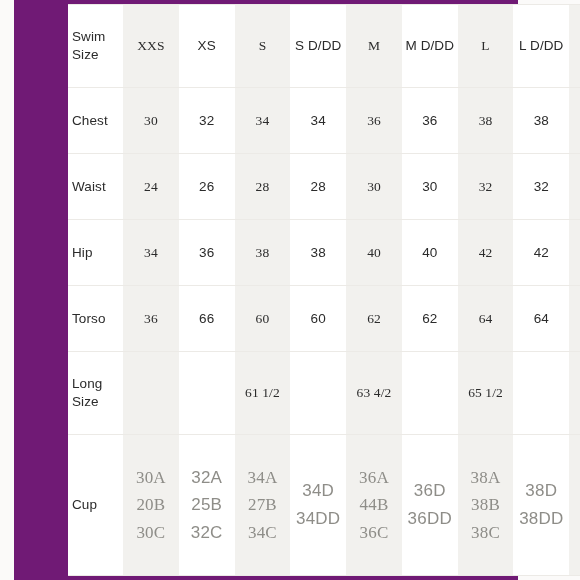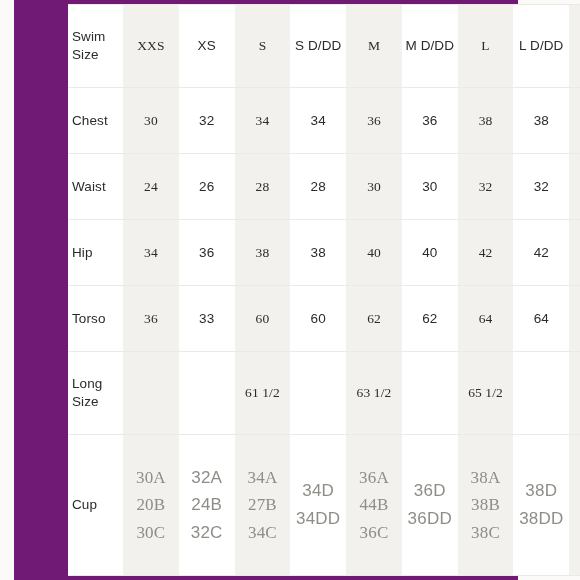--- a/index.html
+++ b/index.html
@@ -163,21 +163,21 @@
           <td class="stripe">40</td>
           <td class="plain">40</td>
           <td class="stripe">42</td>
           <td class="plain">42</td>
           <td class="stripe">44</td>
         </tr>
 
         <tr class="r-torso">
           <td class="rowlabel">Torso</td>
           <td class="stripe">36</td>
-          <td class="plain">33</td>
+          <td class="plain">66</td>
           <td class="stripe">60</td>
           <td class="plain">60</td>
           <td class="stripe">62</td>
           <td class="plain">62</td>
           <td class="stripe">64</td>
           <td class="plain">64</td>
           <td class="stripe">66</td>
         </tr>
 
         <tr class="r-longtorso">
@@ -188,21 +188,21 @@
           <td class="plain">
               <span class="lt-wrap"></span>
             </td>
           <td class="stripe">
               <span class="lt-wrap">61 1/2</span>
             </td>
           <td class="plain">
               <span class="lt-wrap"></span>
             </td>
           <td class="stripe">
-              <span class="lt-wrap">63 1/2</span>
+              <span class="lt-wrap">63 4/2</span>
             </td>
           <td class="plain">
               <span class="lt-wrap"></span>
             </td>
           <td class="stripe">
               <span class="lt-wrap">65 1/2</span>
             </td>
           <td class="plain">
               <span class="lt-wrap"></span>
             </td>
@@ -216,21 +216,21 @@
           <td class="stripe cupcell">
               <span class="cup-stack">
                 <span>30A</span>
                 <span>20B</span>
                 <span>30C</span>
               </span>
             </td>
           <td class="plain  cupcell">
               <span class="cup-stack">
                 <span>32A</span>
-                <span>24B</span>
+                <span>25B</span>
                 <span>32C</span>
               </span>
             </td>
           <td class="stripe cupcell">
               <span class="cup-stack">
                 <span>34A</span>
                 <span>27B</span>
                 <span>34C</span>
               </span>
             </td>

